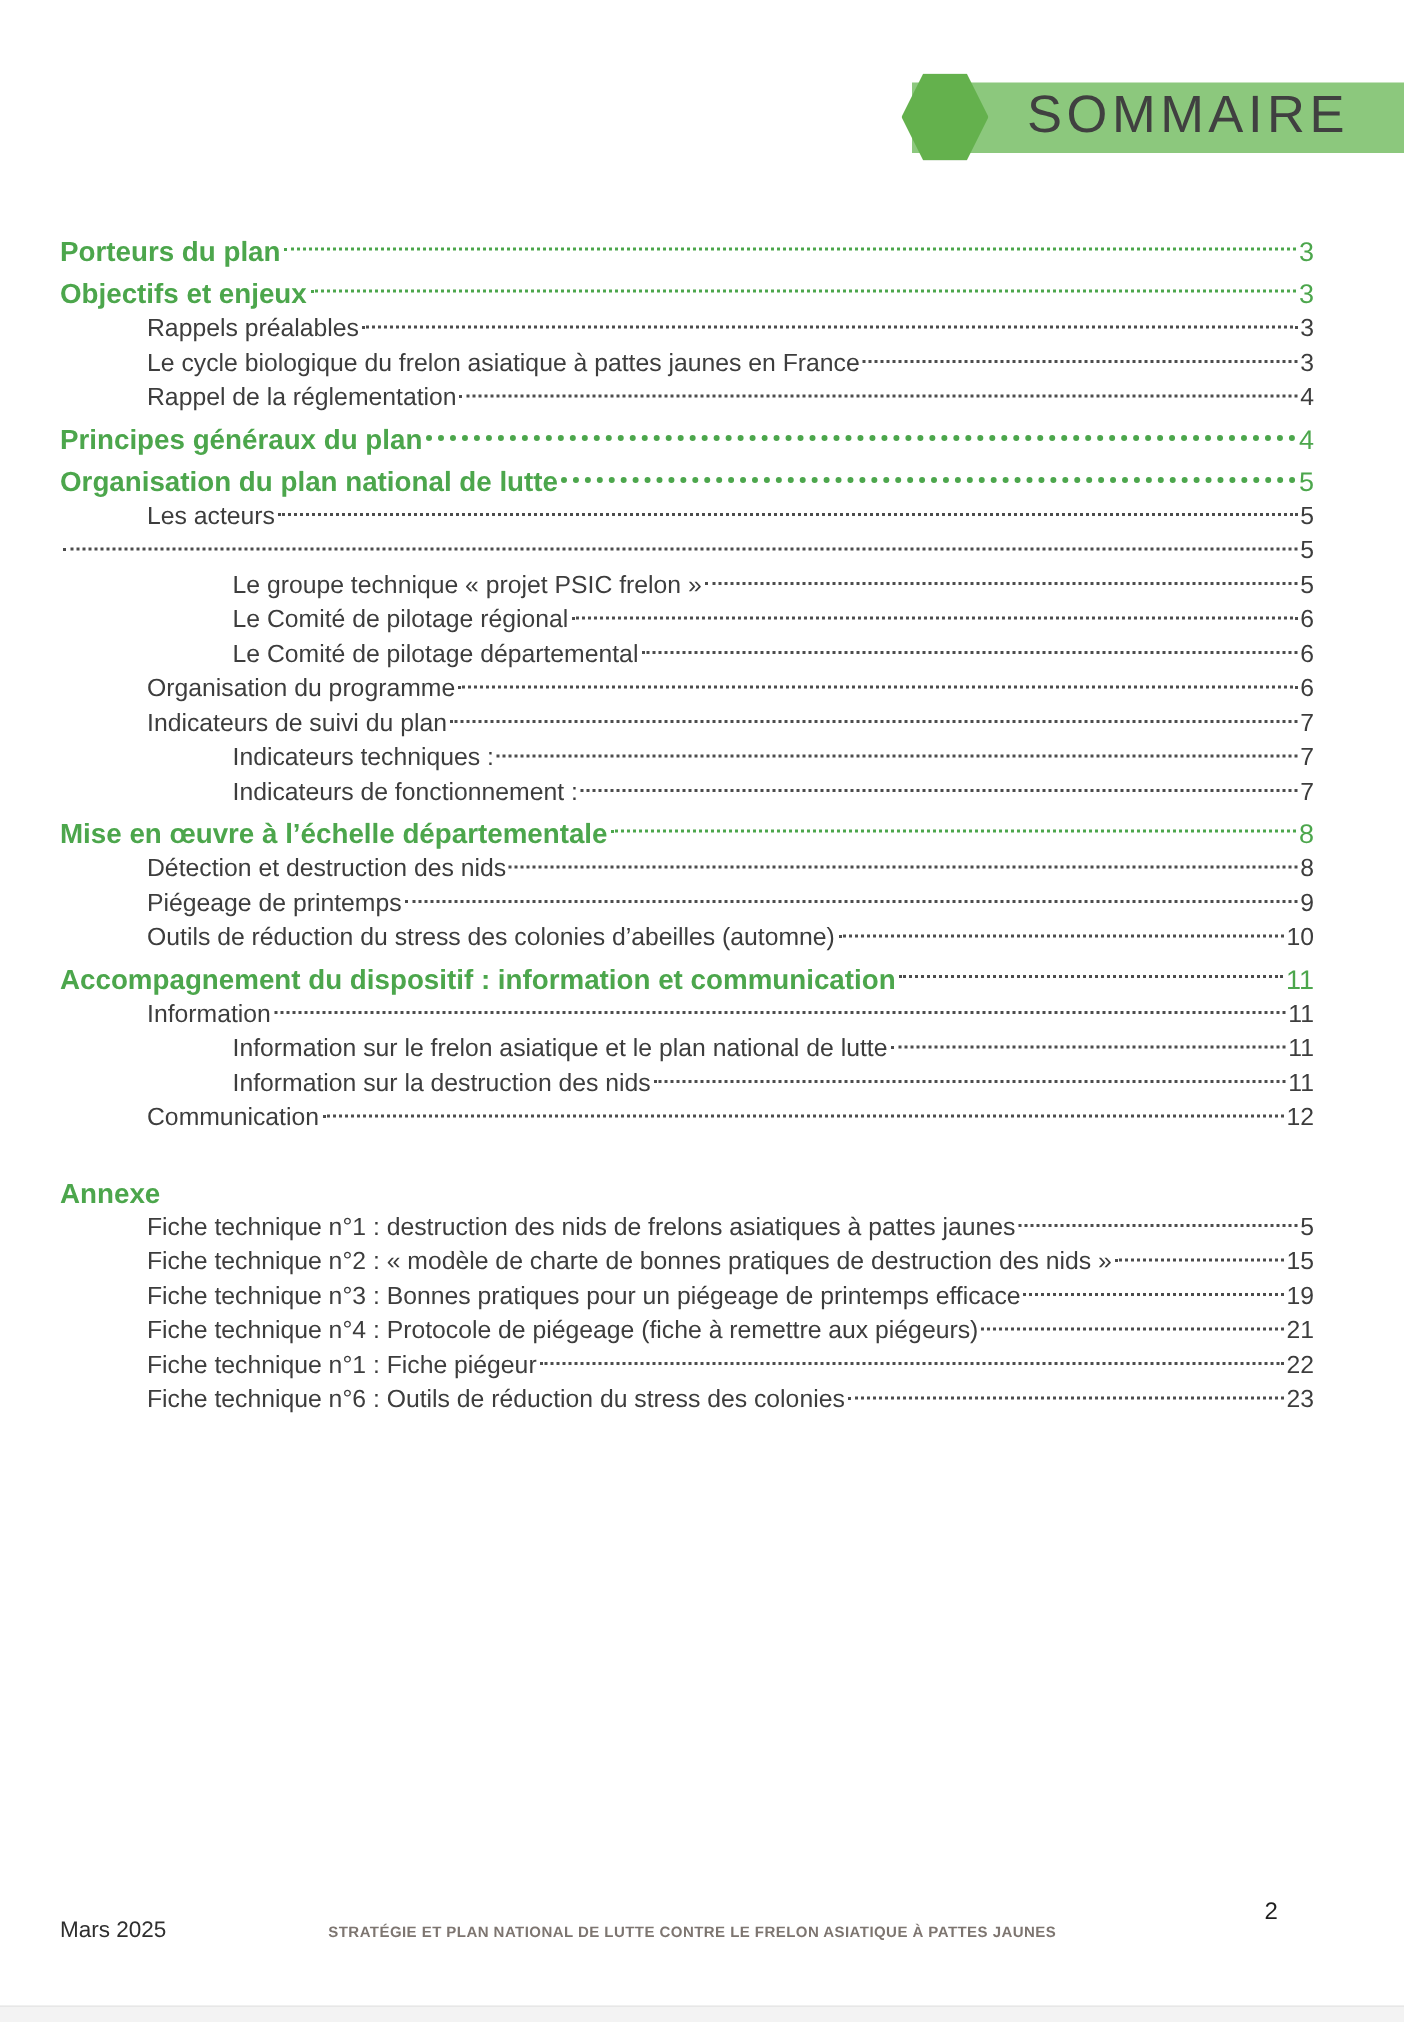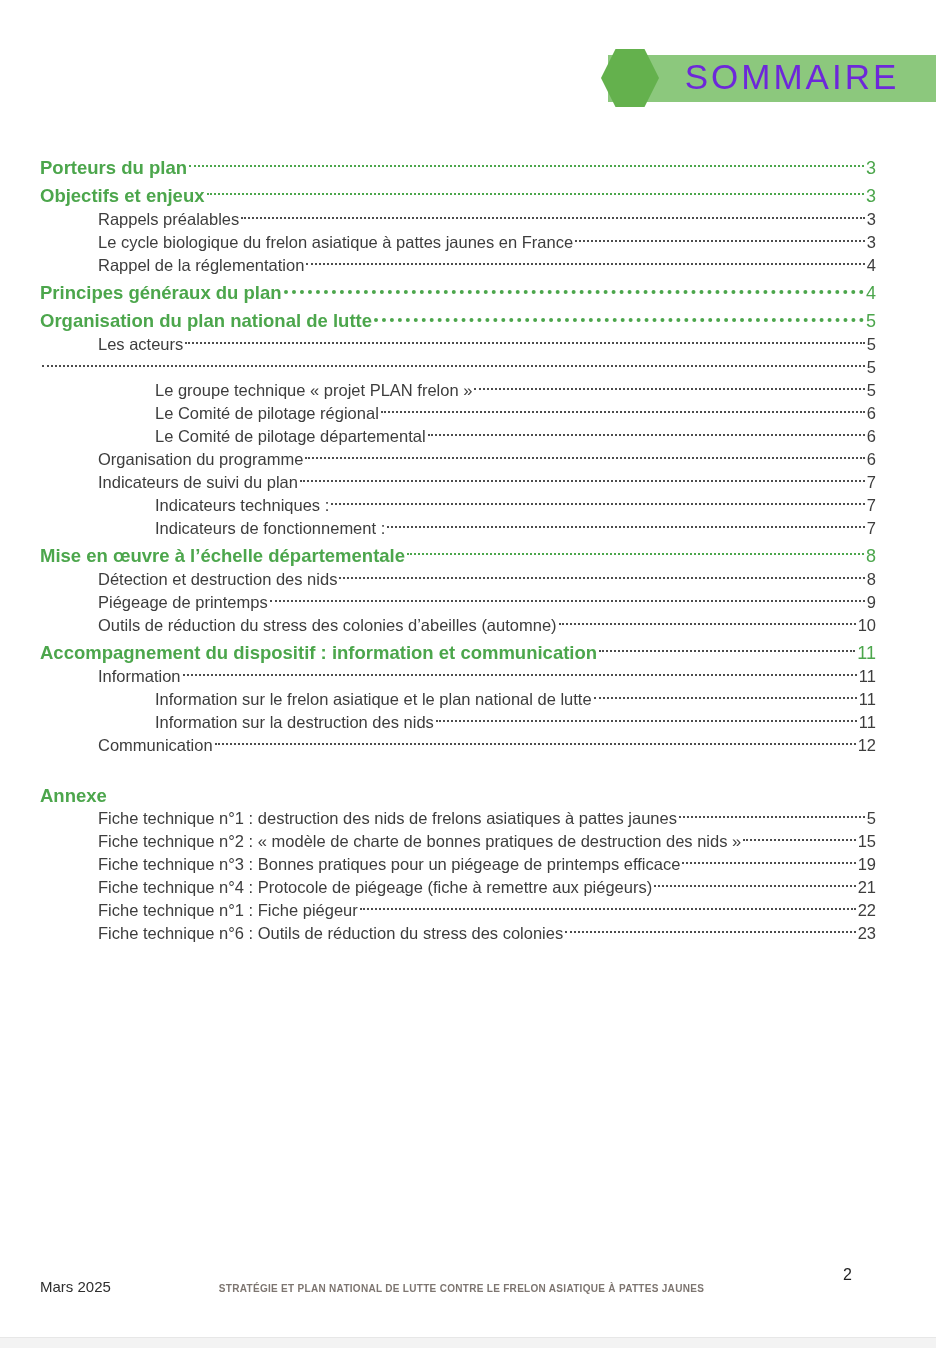--- a/index.html
+++ b/index.html
@@ -25,21 +25,21 @@
     top: 49px; left: 601px;
     width: 58px; height: 58px;
     background: var(--hex-color, #64b14d);
     clip-path: polygon(25% 0, 75% 0, 100% 50%, 75% 100%, 25% 100%, 0 50%);
     filter: drop-shadow(-2px 3px 2px rgba(0,0,0,0.25));
   }
   .banner-title {
     position: absolute;
     top: 57px; left: 662px; right: 14px;
     text-align: center;
-    color: #6d28d9;
+    color: #404040;
     font-size: 35px;
     letter-spacing: 3px;
     font-weight: normal;
     font-stretch: condensed;
   }
 
   
   .toc {
     position: absolute;
     top: 152px; left: 40px; right: 60px;
@@ -164,21 +164,21 @@
         <div class="toc-row l2">
           <span class="toc-label">Les acteurs</span>
           <span class="toc-leader"></span>
           <span class="toc-page">5</span>
         </div>
         <div class="toc-row l3">
           <span class="toc-leader"></span>
           <span class="toc-page">5</span>
         </div>
         <div class="toc-row l3">
-          <span class="toc-label">Le groupe technique « projet PLAN frelon » </span>
+          <span class="toc-label">Le groupe technique « projet PSIC frelon » </span>
           <span class="toc-leader"></span>
           <span class="toc-page">5</span>
         </div>
         <div class="toc-row l3">
           <span class="toc-label">Le Comité de pilotage régional</span>
           <span class="toc-leader"></span>
           <span class="toc-page">6</span>
         </div>
         <div class="toc-row l3">
           <span class="toc-label">Le Comité de pilotage départemental</span>

